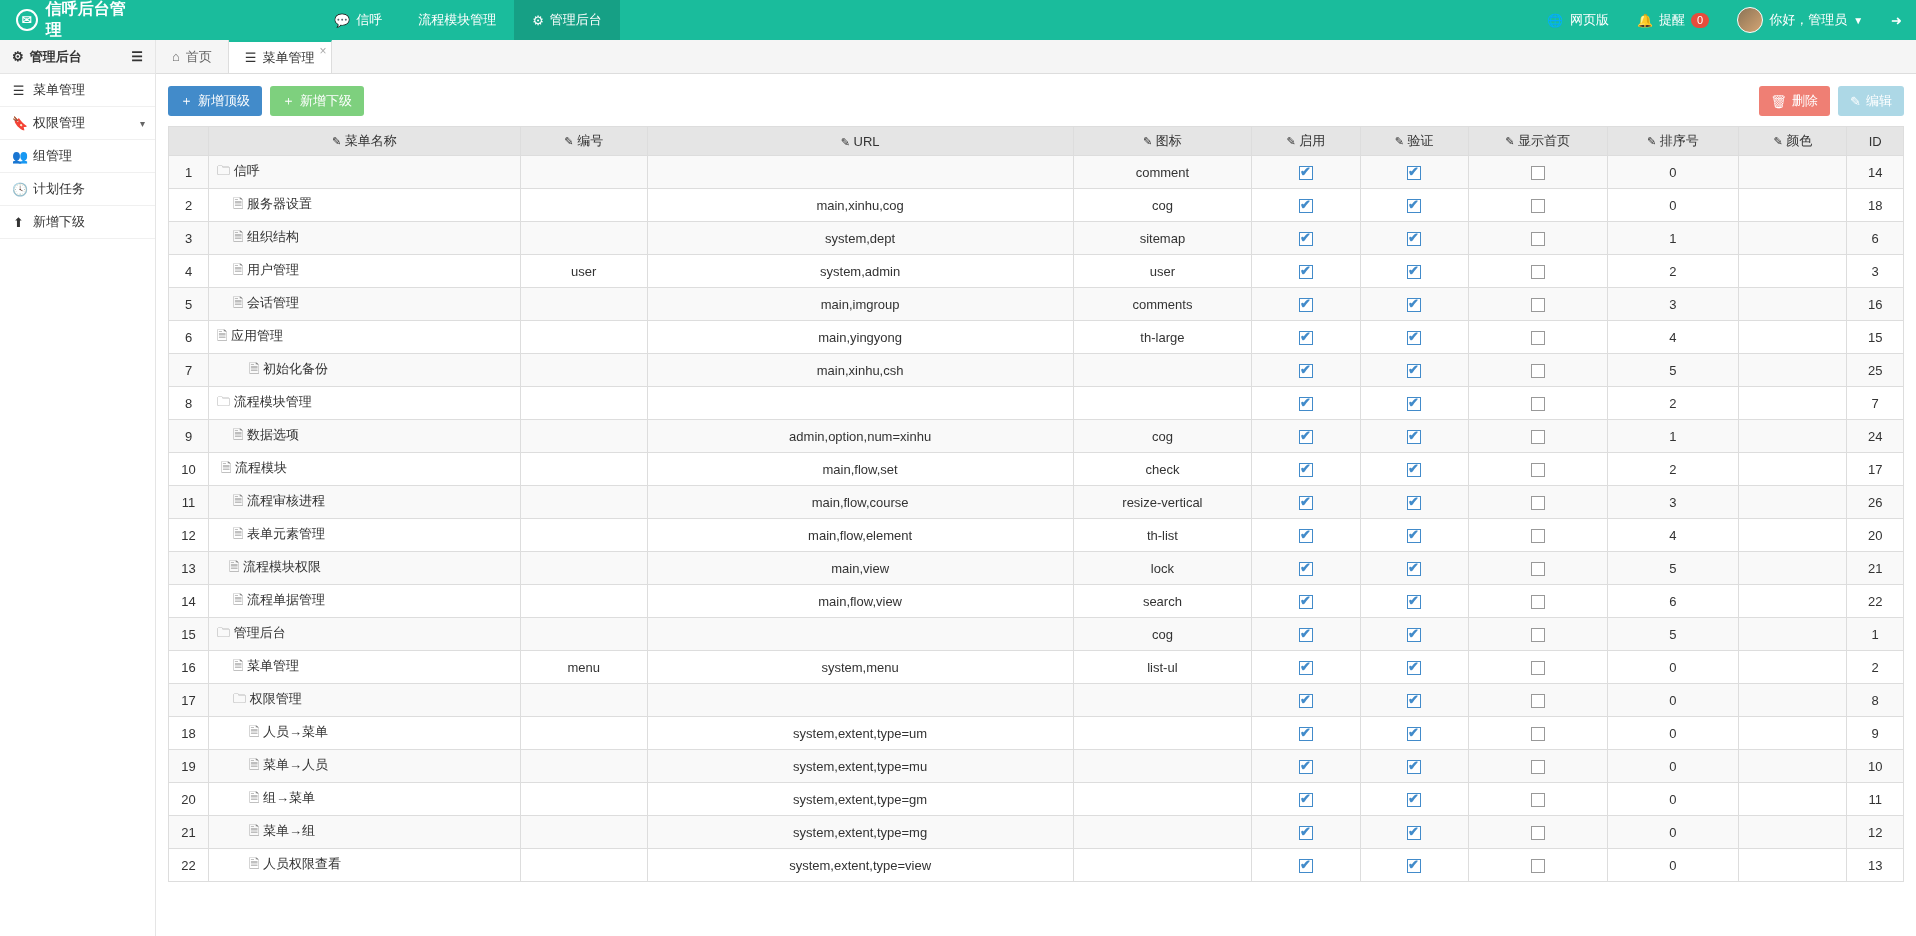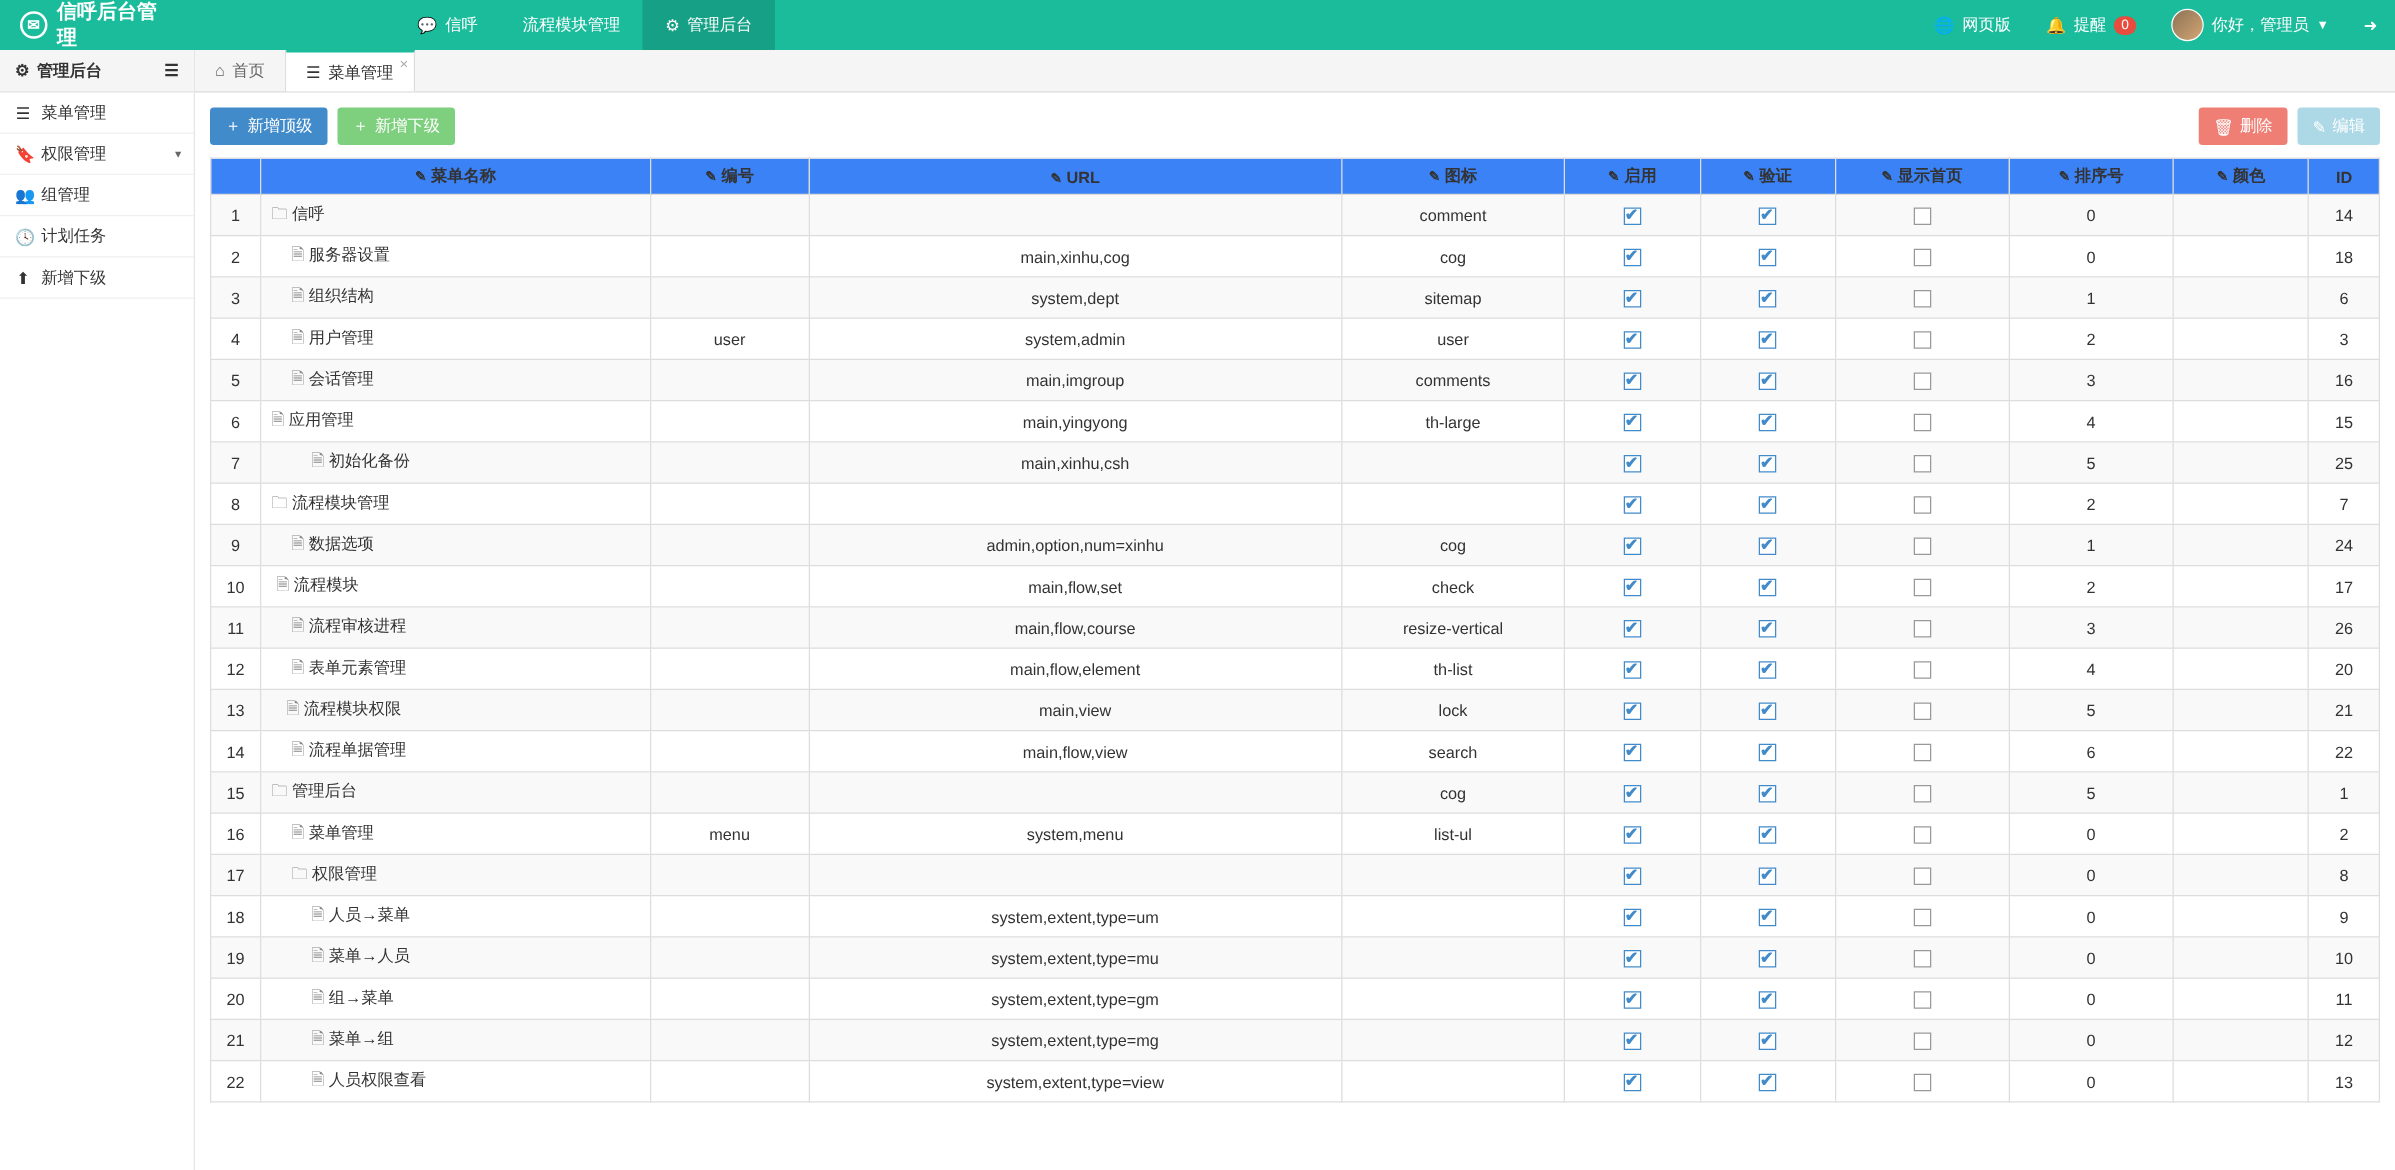--- a/index.html
+++ b/index.html
@@ -28,21 +28,21 @@
 .page-body{padding:12px}
 .toolbar{display:flex;gap:8px;margin-bottom:10px;align-items:center}
 .btn{border:none;border-radius:3px;padding:6px 12px;font-size:13px;cursor:pointer;display:inline-flex;align-items:center;gap:5px;color:#fff}
 .btn-primary{background:#428bca}
 .btn-success{background:#7ed07e}
 .btn-danger{background:#ef7f74}
 .btn-info{background:#add8e6;color:#fff}
 .toolbar-right{margin-left:auto;display:flex;gap:8px}
 table{width:100%;border-collapse:collapse;font-size:13px}
 th,td{border:1px solid #ddd;padding:5px 8px;text-align:center;height:28px}
-th{background:#3b82f6;font-weight:bold}
+th{background:#e5e5e5;font-weight:normal}
 tbody tr:nth-child(odd){background:#f9f9f9}
 td.name-cell{text-align:left}
 .chk{width:14px;height:14px;border:1px solid #999;display:inline-block;vertical-align:middle;position:relative;background:#fff}
 .chk.on{border-color:#428bca}
 .chk.on::after{content:"✔";position:absolute;top:-3px;left:0;color:#428bca;font-size:13px;font-weight:bold}
 .ico{display:inline-block;width:13px;text-align:center}
 .pencil{font-size:11px;color:#333}
 </style>
 </head>
 <body>

